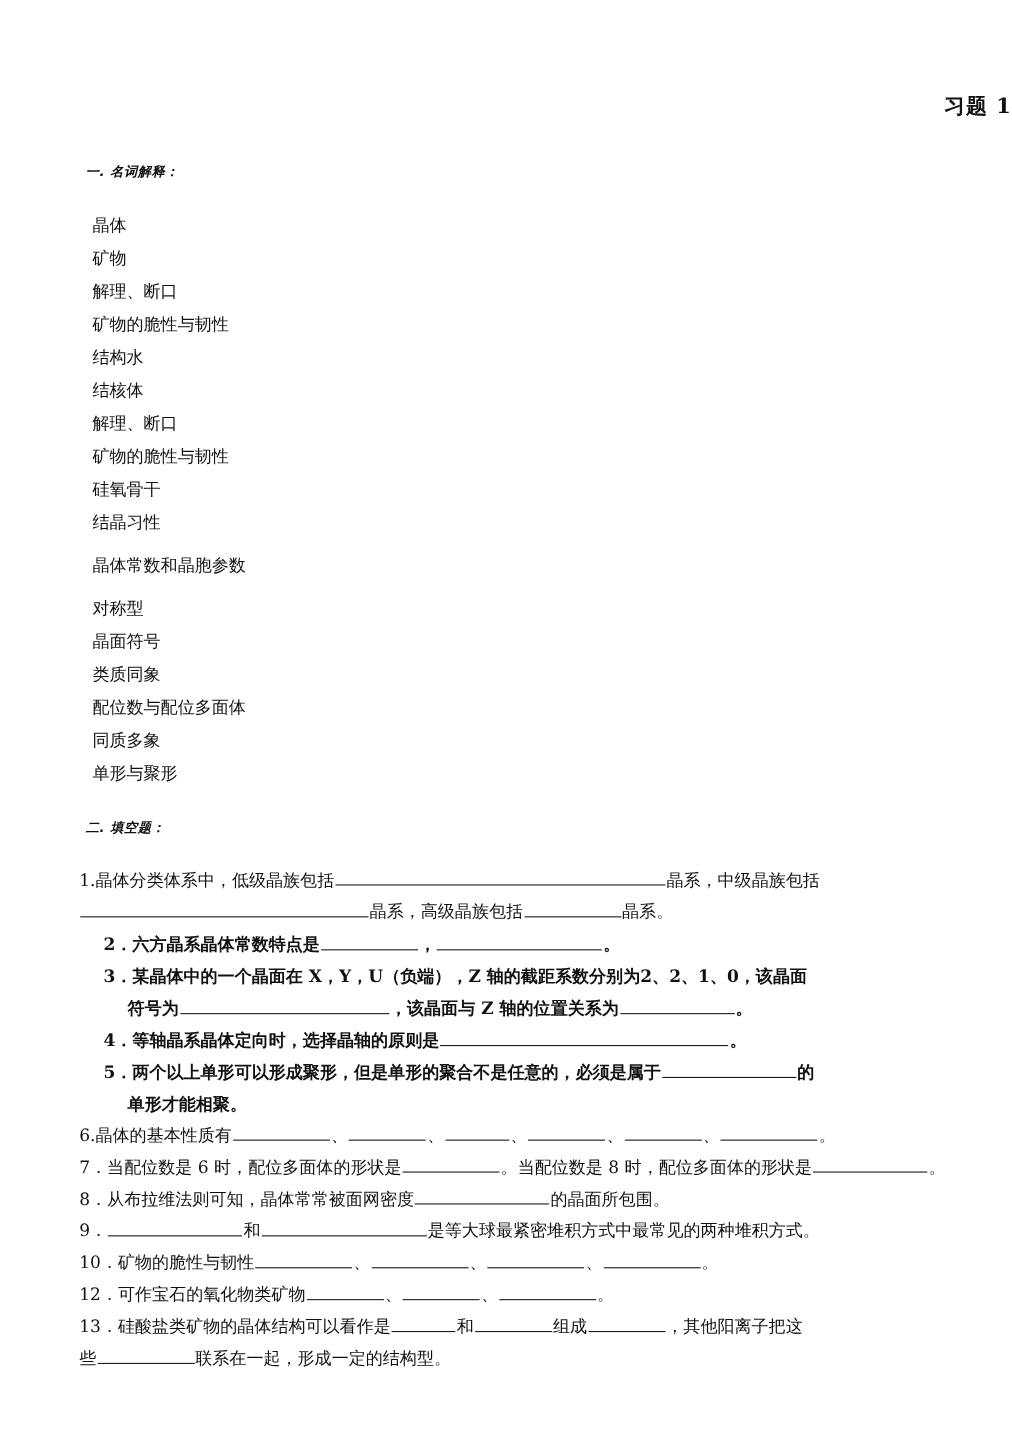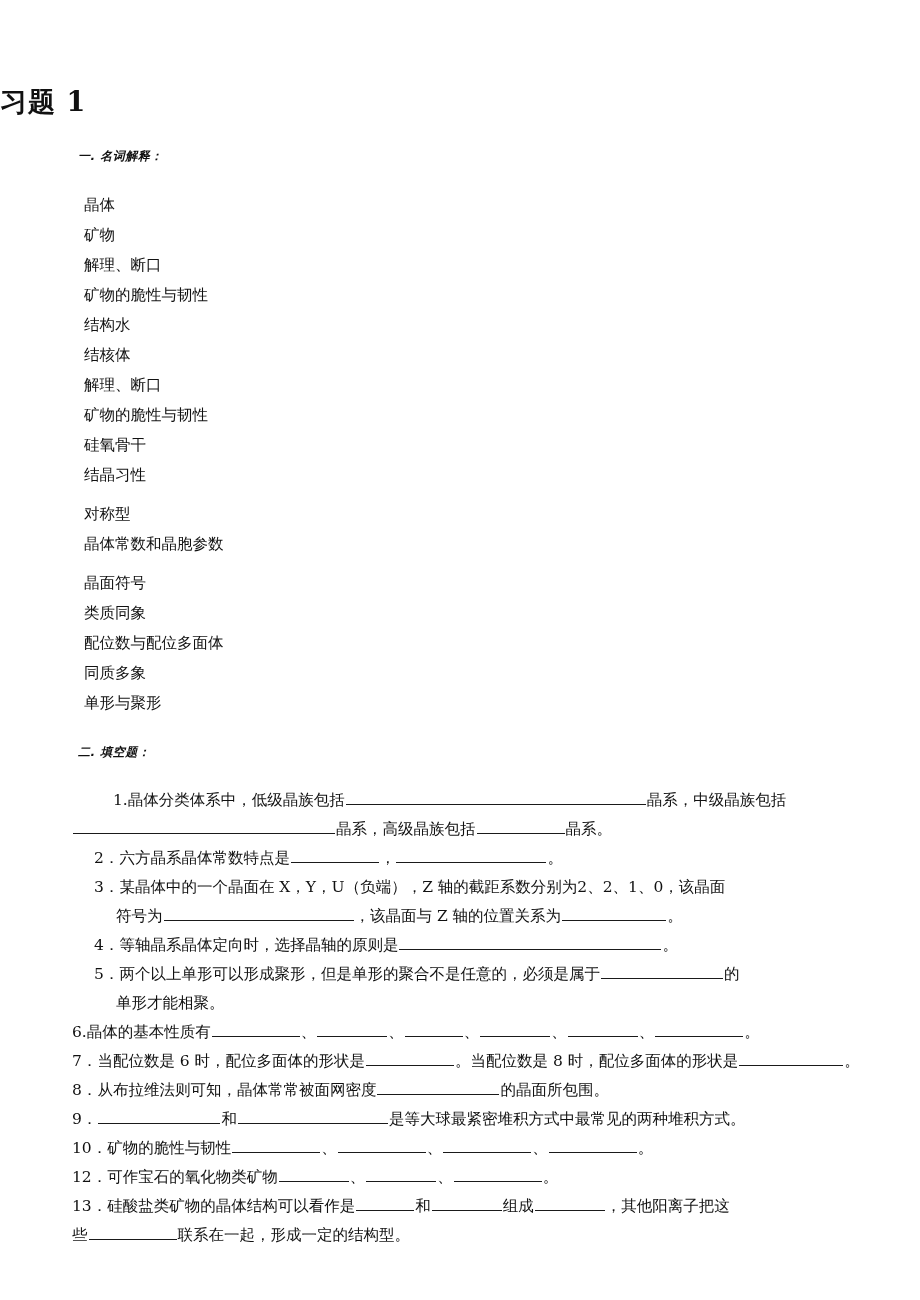--- a/index.html
+++ b/index.html
@@ -22,22 +22,22 @@
     height: 1300px;
     box-sizing: border-box;
     padding: 0;
   }
 
   .doc-title {
     position: absolute;
     top: 84px;
     left: 0;
     width: 920px;
-    text-align: left;
-    font-size: 27px;
+    text-align: right;
+    font-size: 19px;
     font-weight: bold;
     letter-spacing: 1px;
     font-family: "DejaVu Serif", "Liberation Serif", serif;
   }
 
   .section-heading {
     position: absolute;
     left: 78px;
     font-size: 12px;
     font-weight: bold;
@@ -90,24 +90,24 @@
   .b-sm  { width: 70px; }
   .b-m   { width: 88px; }
   .b-ml  { width: 104px; }
   .b-l   { width: 122px; }
   .b-xl  { width: 150px; }
   .b-xxl { width: 190px; }
   .b-w2  { width: 262px; }
   .b-w3  { width: 300px; }
 
   .line2 { display: block; }
-  .indent-1 { padding-left: 22px; }
+  .indent-1 { padding-left: 22px; font-weight: bold; }
   .indent-q1 { padding-left: 0px; }
 
-  .q1-line1 { white-space: nowrap; margin-left: 41px; }
+  .q1-line1 { white-space: nowrap; }
 </style>
 </head>
 <body>
 
 <div class="page">
 
   <div class="doc-title">习题 1</div>
 
   <div class="section-heading" id="sec-1">一. 名词解释：</div>
 
@@ -115,22 +115,22 @@
     <div class="term-item">晶体</div>
     <div class="term-item">矿物</div>
     <div class="term-item">解理、断口</div>
     <div class="term-item">矿物的脆性与韧性</div>
     <div class="term-item">结构水</div>
     <div class="term-item">结核体</div>
     <div class="term-item">解理、断口</div>
     <div class="term-item">矿物的脆性与韧性</div>
     <div class="term-item">硅氧骨干</div>
     <div class="term-item gap-after">结晶习性</div>
+    <div class="term-item gap-after">晶体常数和晶胞参数</div>
     <div class="term-item">对称型</div>
-    <div class="term-item gap-after">晶体常数和晶胞参数</div>
     <div class="term-item">晶面符号</div>
     <div class="term-item">类质同象</div>
     <div class="term-item">配位数与配位多面体</div>
     <div class="term-item">同质多象</div>
     <div class="term-item">单形与聚形</div>
   </div>
 
   <div class="section-heading" id="sec-2">二. 填空题：</div>
 
   <div class="fill-list">

